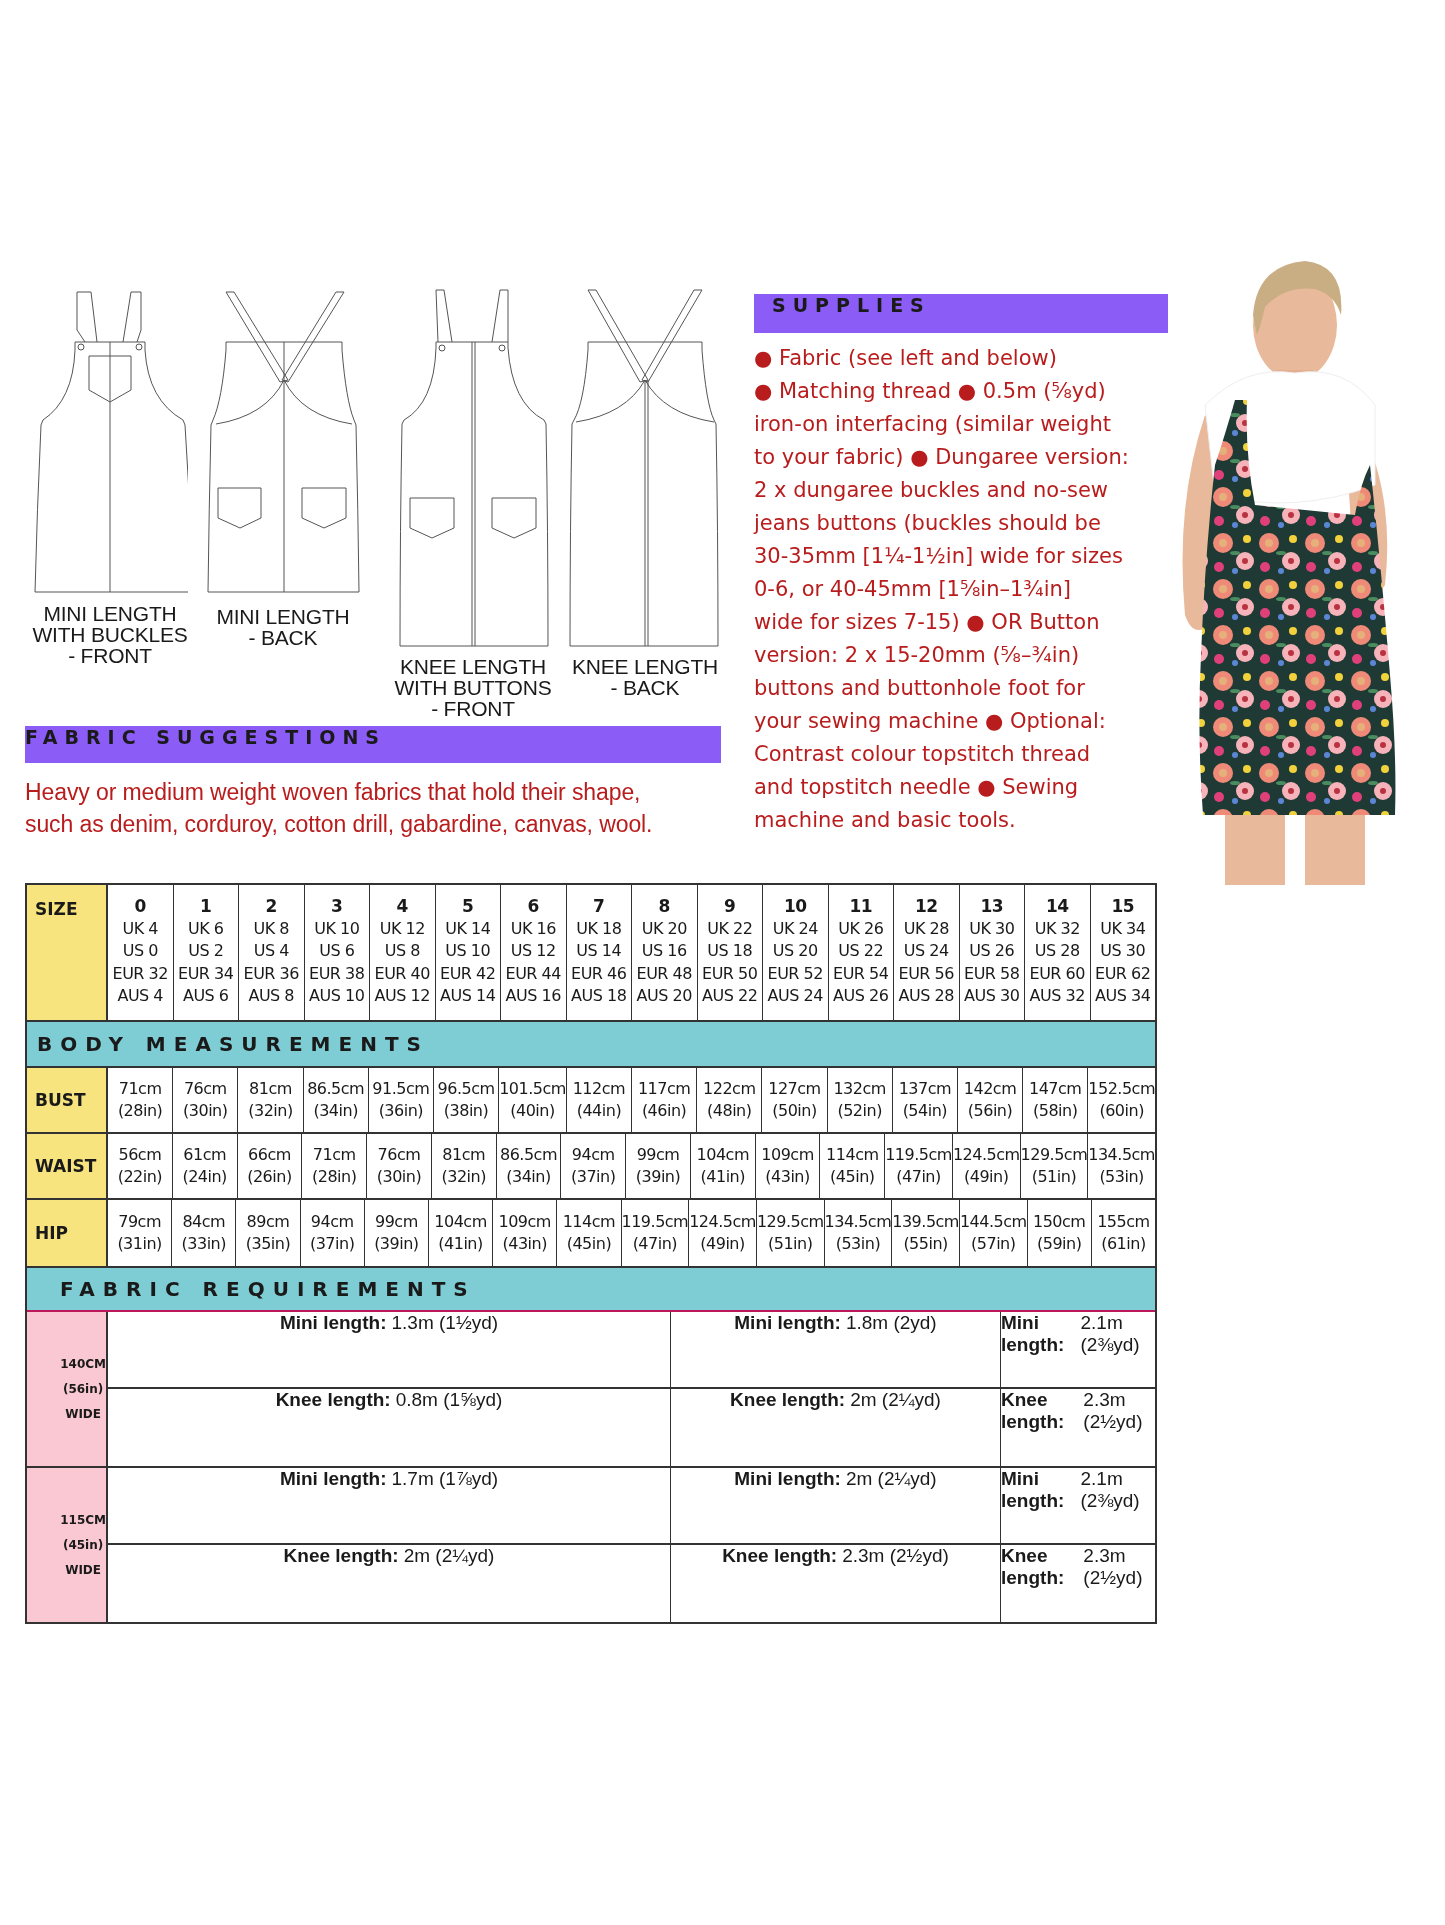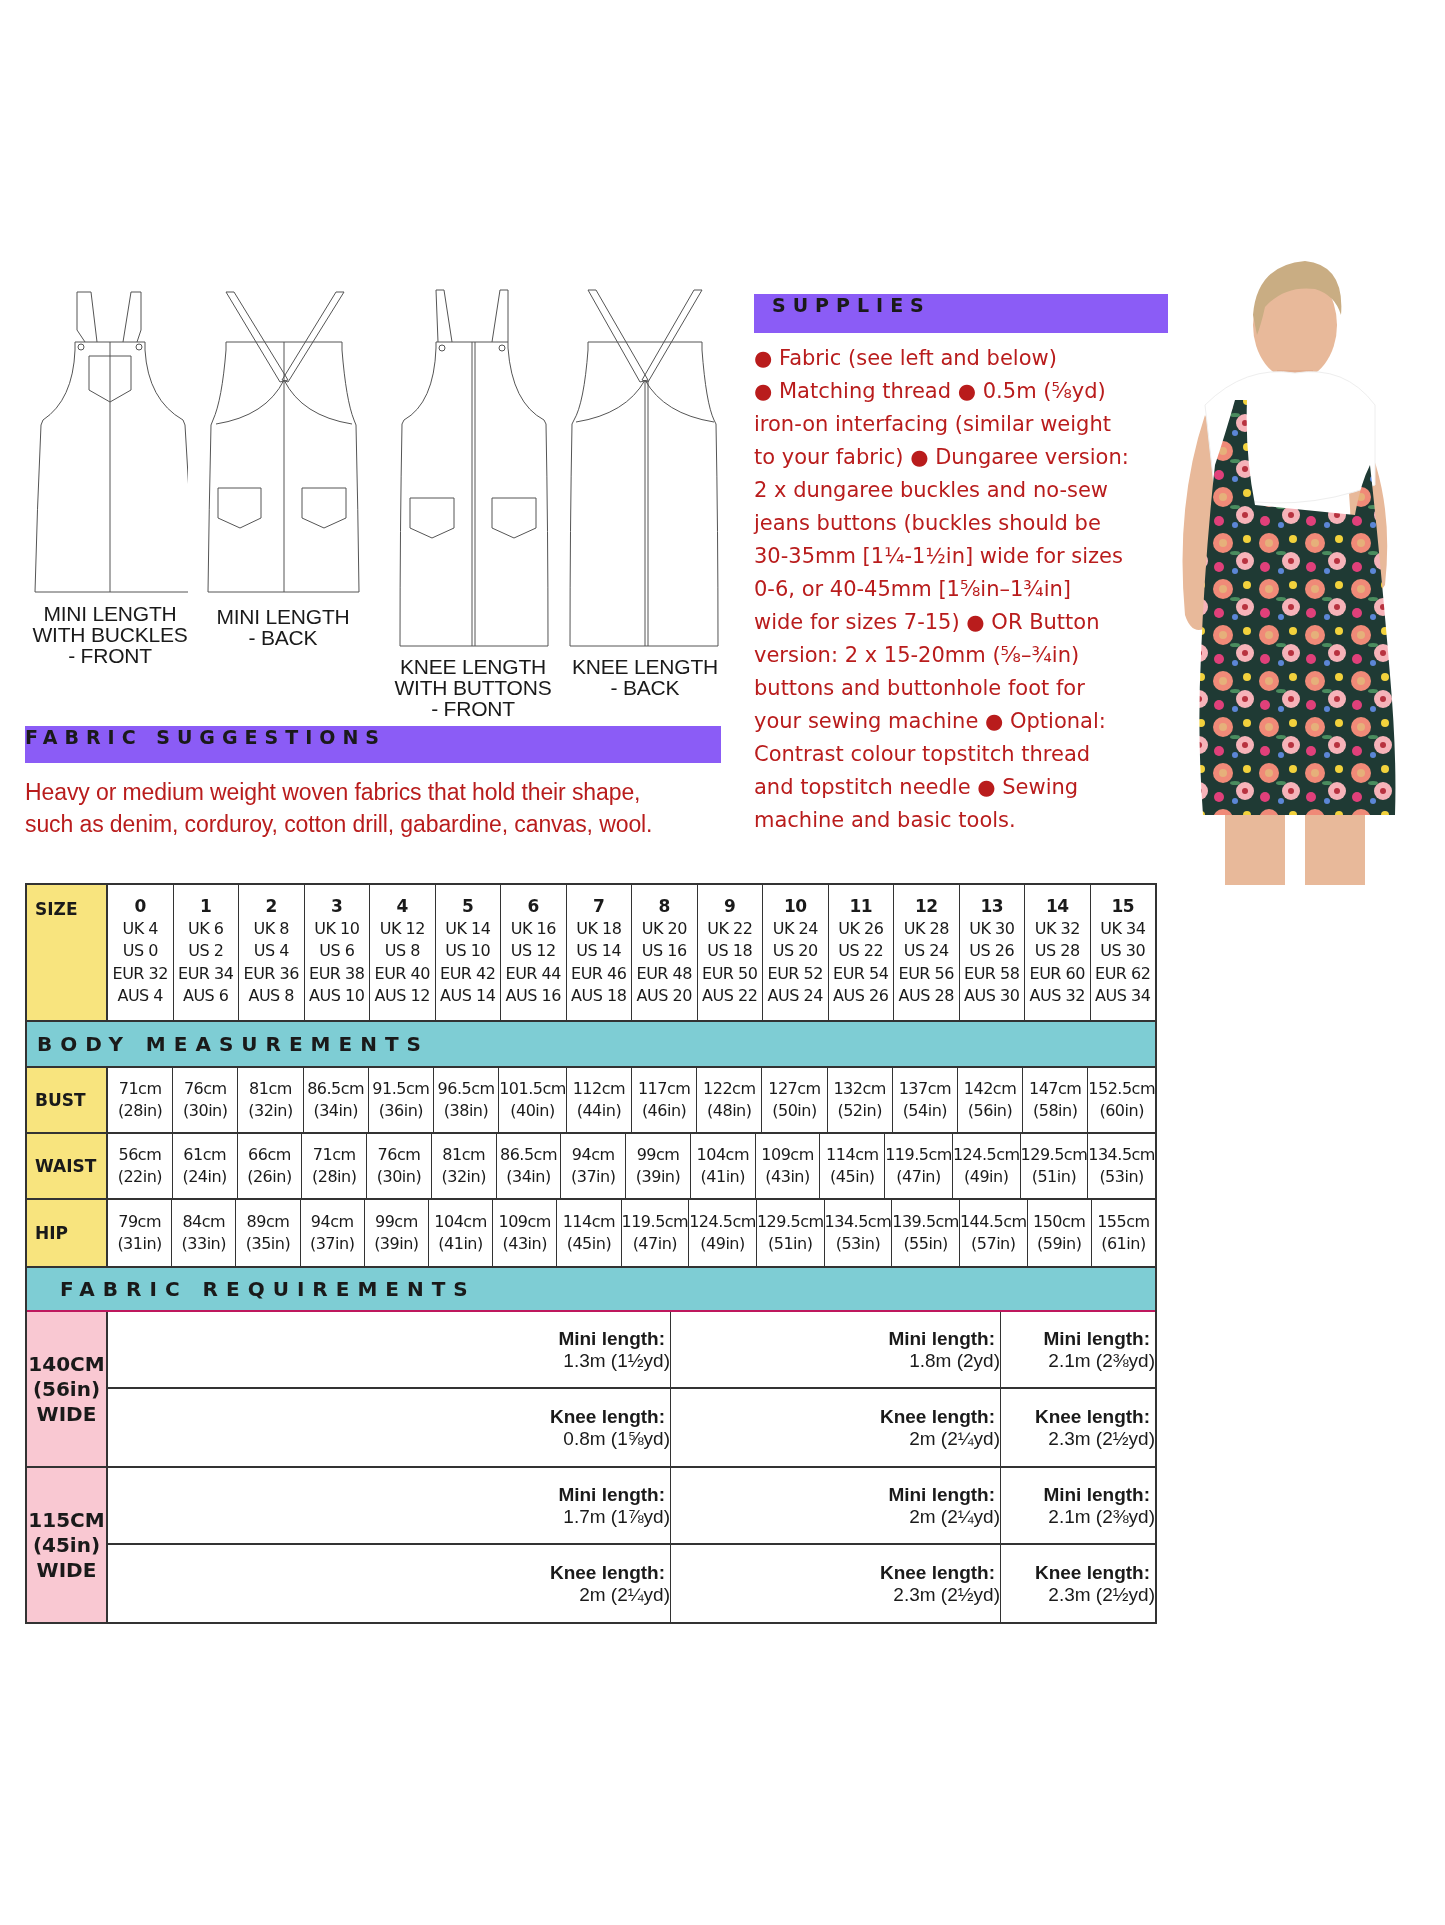--- a/index.html
+++ b/index.html
@@ -44,27 +44,27 @@
   .size-row .cell span { display: block; }
   .meas-row { height: 66px; }
   .meas-row .lbl { align-items: center; }
   .meas-row .cell { display: flex; flex-direction: column; justify-content: center; line-height: 22px; font-size: 16px; letter-spacing: -0.5px; }
   .band-row { height: 46px; background: #7ecdd4; display: flex; align-items: center; padding-left: 10px;
               font-family: "DejaVu Sans", sans-serif; font-weight: bold; letter-spacing: 8px; font-size: 20px; }
 
   .req-block { display: flex; border-bottom: 2px solid #333; }
   .req-block:last-child { border-bottom: none; }
   .req-lbl { width: 81px; flex: none; background: #f9c8d2; border-right: 2px solid #333;
-             font-family: "DejaVu Sans", sans-serif; font-weight: bold; font-size: 20px; line-height: 25px;
-             display: flex; align-items: center; justify-content: center; text-align: center; }
+             font-family: "DejaVu Sans", sans-serif; font-weight: bold; font-size: 12px; line-height: 25px;
+             display: flex; align-items: center; justify-content: flex-end; text-align: center; }
   .req-grid { flex: 1; display: flex; flex-direction: column; }
   .req-line { height: 77px; display: flex; border-bottom: 2px solid #333; }
   .req-line:last-child { border-bottom: none; }
-  .req-cell { display: flex; align-items: flex-end; justify-content: center; border-right: 1.5px solid #333;
-              font-family: "Liberation Sans", sans-serif; font-size: 19px; flex-direction: column; }
+  .req-cell { display: flex; align-items: flex-start; justify-content: center; border-right: 1.5px solid #333;
+              font-family: "Liberation Sans", sans-serif; font-size: 19px; }
   .req-cell:last-child { border-right: none; }
   .req-cell b { font-weight: bold; margin-right: 5px; }
   .c1 { width: 563px; } .c2 { width: 330px; } .c3 { flex: 1; }
 </style>
 </head>
 <body>
 
 <div class="flat" style="left:33px;top:290px;">
   <svg width="155" height="305" viewBox="0 0 155 305">
     <g fill="none" stroke="#555" stroke-width="1">

